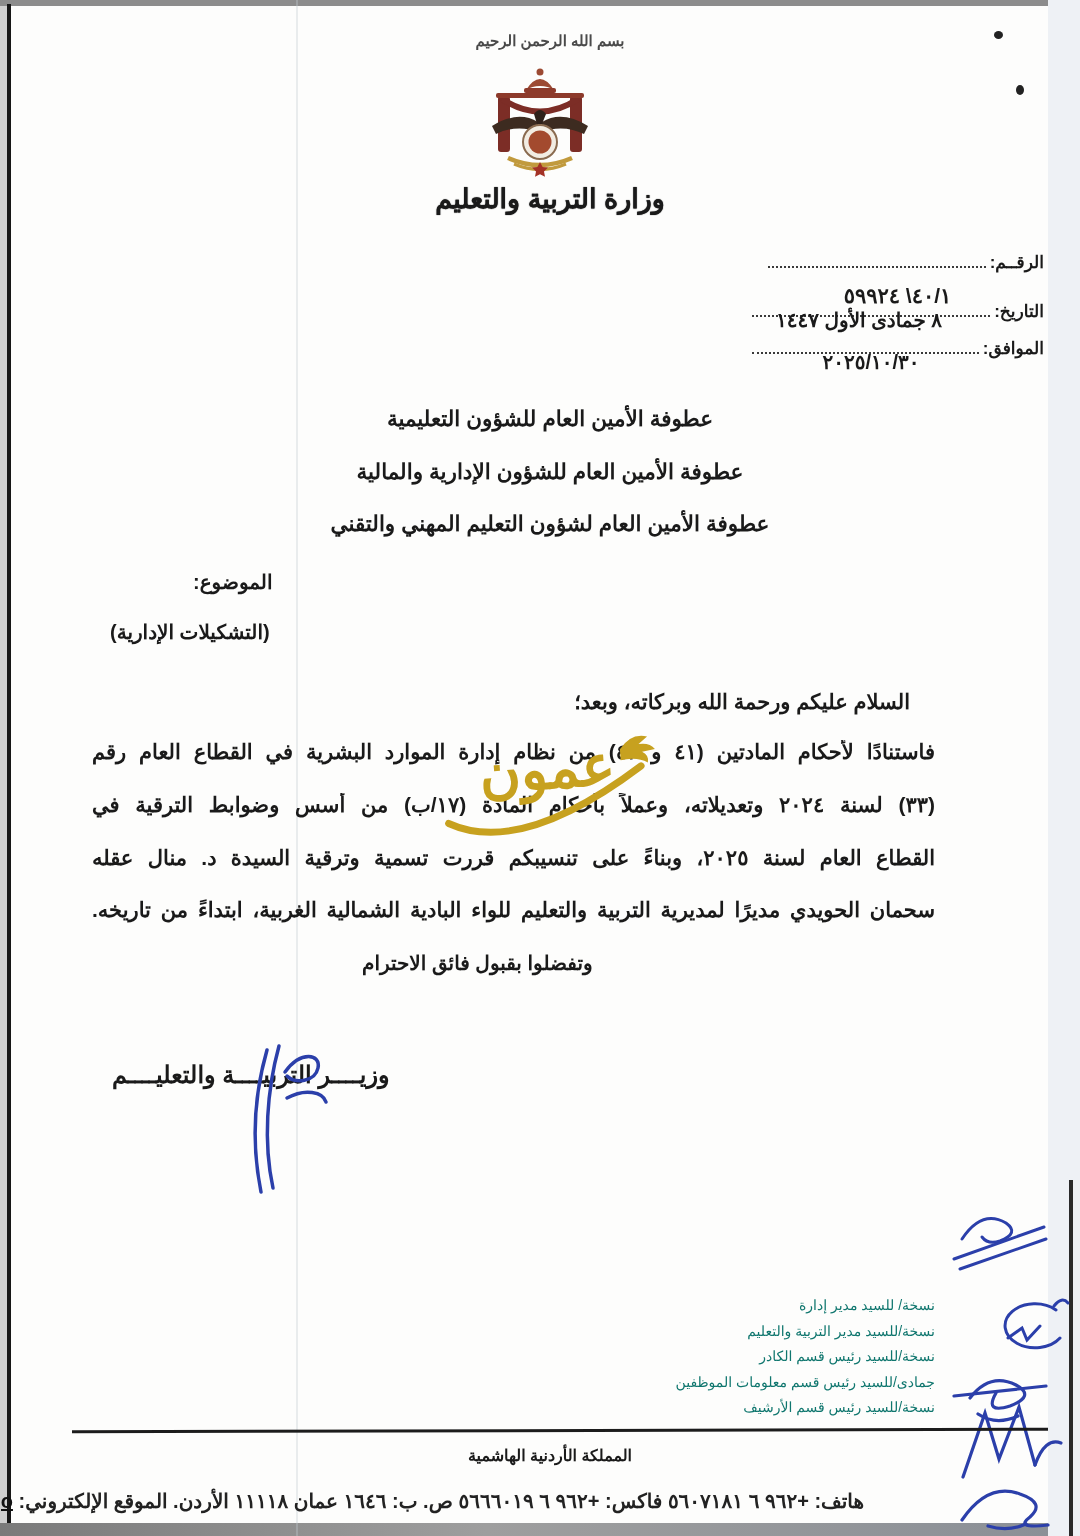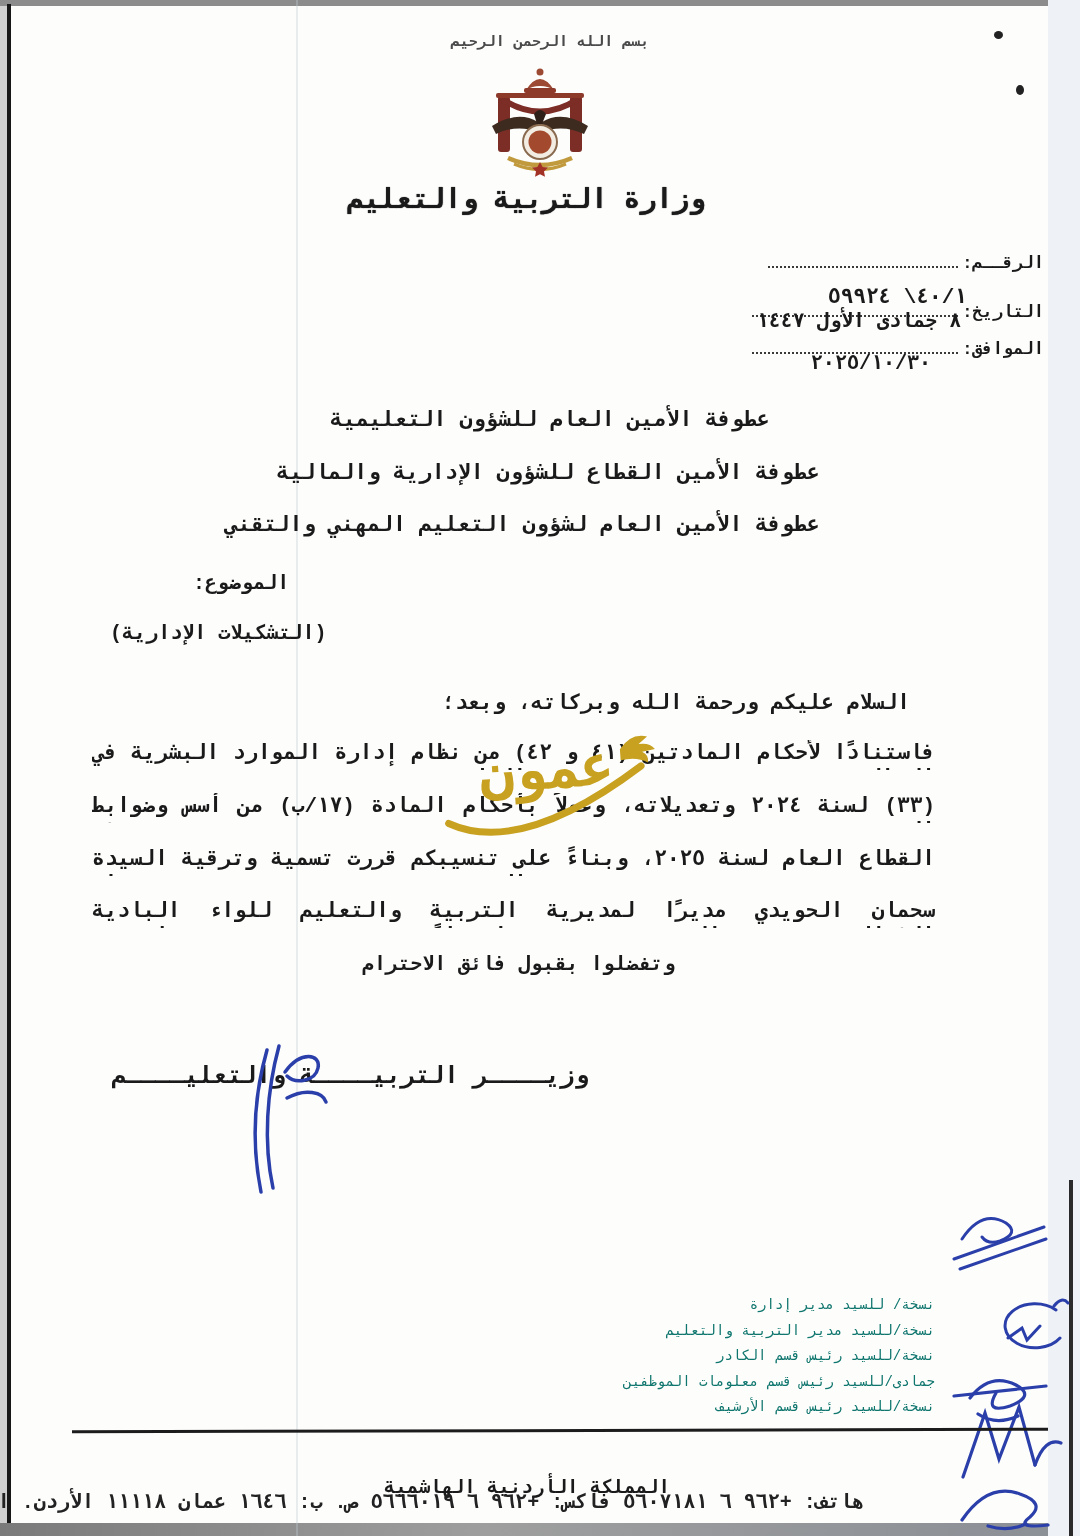--- a/index.html
+++ b/index.html
@@ -1,19 +1,19 @@
 <!DOCTYPE html>
 <html lang="ar" dir="rtl"><head>
 <meta charset="utf-8">
 <style>
   html,body{margin:0;padding:0;background:#e9e9e9;}
   .page{
     position:relative;width:1080px;height:1536px;margin:0 auto;
     background:#fdfdfc;overflow:hidden;
-    font-family:Liberation Mono, monospace;
+    font-family:Liberation Sans, sans-serif;
     color:#1a1a1a;direction:rtl;
   }
   
   .scan-top{position:absolute;left:0;top:0;width:1080px;height:6px;background:#8c8c8c;}
   .scan-left{position:absolute;left:7px;top:4px;width:4px;height:1520px;background:#161616;}
   .scan-left-soft{position:absolute;left:0;top:0;width:7px;height:1536px;background:#cfcfcf;}
   .scan-bottom{position:absolute;left:0;top:1523px;width:1080px;height:13px;
     background:linear-gradient(90deg,#7a7a7a,#9e9e9e 45%,#8a8f96);}
   .scan-right-strip{position:absolute;left:1048px;top:0;width:32px;height:1536px;background:#eef1f5;}
   .scan-right-line{position:absolute;left:1069px;top:1180px;width:4px;height:356px;background:#2a2a2a;}
@@ -43,21 +43,21 @@
   .salam{right:170px;width:auto;}
 
   .closing{left:362px;top:951px;font-size:20px;font-weight:800;}
   .sig-title{left:112px;top:1061px;font-size:24px;font-weight:800;}
   .sig-name{left:112px;top:1120px;font-size:21.5px;font-weight:800;}
 
   .cc{position:absolute;right:145px;top:1293px;text-align:right;font-size:14px;line-height:25.5px;color:#0f766e;font-weight:500;}
 
   .separator{position:absolute;left:72px;top:1429px;width:976px;height:3px;background:#1c1c1c;transform:rotate(-0.15deg);}
 
-  .kingdom{left:430px;top:1446px;width:240px;text-align:center;font-size:19px;font-weight:900;letter-spacing:-1px;margin-top:29px;}
+  .kingdom{left:430px;top:1446px;width:240px;text-align:center;font-size:16px;font-weight:900;letter-spacing:-1px;}
   .contact{left:128px;top:1489px;width:736px;text-align:left;font-size:20px;font-weight:600;color:#222;}
   .contact a{color:#111;font-weight:800;text-decoration:underline;}
 
   .wm{position:absolute;left:436px;top:722px;width:236px;height:120px;transform:rotate(-4deg);pointer-events:none;}
 
   svg{display:block;}
 </style>
 </head>
 <body>
 
@@ -112,21 +112,21 @@
   </div>
   <div class="ref-value" style="left:748px;top:308px;width:222px;font-size:20px;">٨ جمادى الأول ١٤٤٧</div>
 
   <div class="ref-row" style="left:752px;top:338px;width:292px;">
     <span class="ref-label">الموافق:</span>
     <span class="ref-dots"></span>
   </div>
   <div class="ref-value ltr-vis" style="left:772px;top:350px;width:198px;font-size:20px;letter-spacing:1px;">٢٠٢٥/١٠/٣٠</div>
 
   <div class="addressee" style="top:406px;">عطوفة الأمين العام للشؤون التعليمية</div>
-  <div class="addressee" style="top:459px;">عطوفة الأمين القطاع للشؤون الإدارية والمالية</div>
+  <div class="addressee" style="top:459px;">عطوفة الأمين العام للشؤون الإدارية والمالية</div>
   <div class="addressee" style="top:511px;">عطوفة الأمين العام لشؤون التعليم المهني والتقني</div>
 
   <div class="abs subject-label">الموضوع:</div>
   <div class="abs subject-value">(التشكيلات الإدارية)</div>
 
   <div class="body-line salam" style="top:690px;">السلام عليكم ورحمة الله وبركاته، وبعد؛</div>
   <div class="body-line body-just" style="top:740px;">فاستنادًا لأحكام المادتين (٤١ و ٤٢) من نظام إدارة الموارد البشرية في القطاع العام رقم</div>
   <div class="body-line body-just" style="top:793px;">(٣٣) لسنة ٢٠٢٤ وتعديلاته، وعملاً بأحكام المادة (١٧/ب) من أسس وضوابط الترقية في</div>
   <div class="body-line body-just" style="top:846px;">القطاع العام لسنة ٢٠٢٥، وبناءً على تنسيبكم قررت تسمية وترقية السيدة د. منال عقله</div>
   <div class="body-line body-just" style="top:898px;">سحمان الحويدي مديرًا لمديرية التربية والتعليم للواء البادية الشمالية الغربية، ابتداءً من تاريخه.</div>

